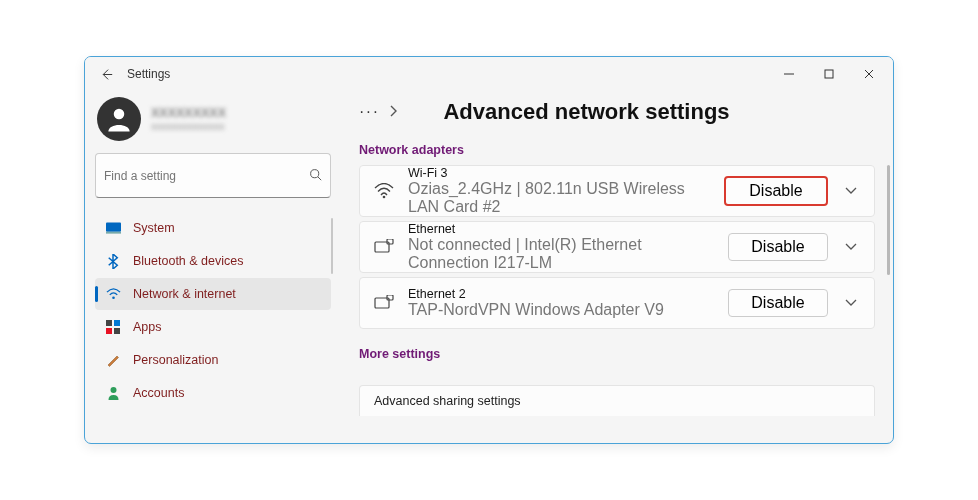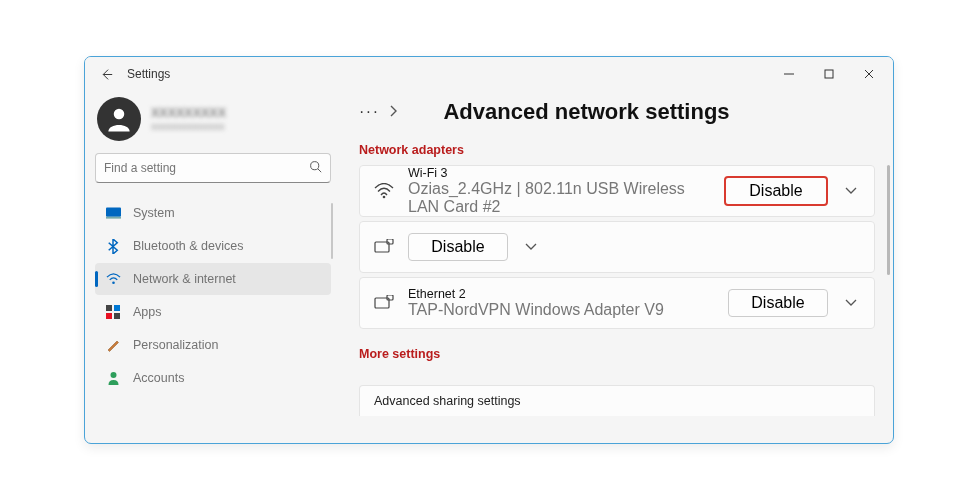--- a/index.html
+++ b/index.html
@@ -22,46 +22,46 @@
     .win-btn { width: 40px; height: 28px; display: flex; align-items: center; justify-content: center; cursor: pointer; }
     .body { flex: 1; display: flex; overflow: hidden; }
 
     .sidebar { width: 256px; padding: 6px 10px 0 10px; display: flex; flex-direction: column; }
     .profile { display: flex; align-items: center; gap: 10px; padding: 0 2px 12px 2px; }
     .avatar { width: 44px; height: 44px; border-radius: 50%; background: #333; display: flex; align-items: center; justify-content: center; }
     .avatar svg { width: 30px; height: 30px; }
     .profile-text .pname { font-size: 12.5px; font-weight: 600; color: #888; filter: blur(2px); }
     .profile-text .pemail { font-size: 10.5px; color: #999; filter: blur(2px); }
     .search {
-      display: flex; align-items: center; height: 30px;
+      display: flex; align-items: center; height: 45px;
       border: 1px solid #ccc; border-bottom: 1.5px solid #888;
       border-radius: 4px; background: #fdfdfd; padding: 0 8px; margin-bottom: 14px;
     }
     .search input { flex: 1; border: none; background: transparent; font-size: 12px; outline: none; }
     .nav { position: relative; }
     .nav-scroll-indicator { position: absolute; right: -2px; top: 6px; width: 2px; height: 56px; background: #c7c7c7; border-radius: 2px; }
     .nav-item {
       height: 32px; display: flex; align-items: center; gap: 12px;
-      padding: 0 10px; border-radius: 4px; font-size: 12.5px; color: #737373;
+      padding: 0 10px; border-radius: 4px; font-size: 12.5px; color: #7f1d1d;
       cursor: pointer; margin-bottom: 1px;
     }
     .nav-item.active { background: #e6e6e6; position: relative; }
     .nav-item.active::before {
       content: ""; position: absolute; left: 0; top: 8px; bottom: 8px;
       width: 3px; background: #0067c0; border-radius: 2px;
     }
     .nav-icon { width: 16px; height: 16px; display: flex; align-items: center; justify-content: center; }
 
     .main { flex: 1; padding: 8px 18px 0 18px; overflow: hidden; position: relative; }
     .main-scroll { position: absolute; right: 3px; top: 74px; width: 3px; height: 110px; background: #b8b8b8; border-radius: 3px; }
     .breadcrumb { display: flex; align-items: center; gap: 10px; margin-bottom: 18px; }
     .bc-ellipsis { font-size: 16px; letter-spacing: 1.5px; color: #333; cursor: pointer; }
     .bc-chev { color: #666; font-size: 12px; }
     .bc-title { font-size: 22px; font-weight: 600; color: #111; margin-left: 36px; }
-    .section-title { font-size: 12.5px; font-weight: 600; color: #b91c1c; margin: 6px 0 8px 0; }
+    .section-title { font-size: 12.5px; font-weight: 600; color: #701a75; margin: 6px 0 8px 0; }
     .adapter-card {
       background: #fcfcfc; border: 1px solid #e4e4e4; border-radius: 4px;
       height: 52px; display: flex; align-items: center;
       padding: 0 14px; margin-bottom: 4px; gap: 14px;
     }
     .adapter-icon { width: 20px; height: 20px; color: #444; display: flex; align-items: center; justify-content: center; }
     .adapter-text { flex: 1; }
     .adapter-name { font-size: 12.5px; color: #111; }
     .adapter-sub { font-size: 16px; color: #777; }
     .disable-btn {
@@ -223,20 +223,24 @@
           </div>
       </div>
 
       <div class="adapter-card">
         <span class="adapter-icon">
             <svg width="20" height="16" viewBox="0 0 20 16">
               <rect x="1" y="3" width="14" height="10" rx="1" fill="none" stroke="#444" stroke-width="1.2"></rect>
               <rect x="13" y="0" width="6" height="5" rx="1" fill="none" stroke="#444" stroke-width="1.2"></rect>
             </svg>
           </span>
+        <div class="adapter-text">
+          <div class="adapter-name">Ethernet</div>
+          <div class="adapter-sub">Not connected | Intel(R) Ethernet Connection I217-LM</div>
+        </div>
         <div class="disable-btn">Disable</div>
         <div class="expand">
             <svg width="12" height="8" viewBox="0 0 12 8">
               <path d="M1 1 L6 6 L11 1" fill="none" stroke="#555" stroke-width="1.3"></path>
             </svg>
           </div>
       </div>
 
       <div class="adapter-card">
         <span class="adapter-icon">

